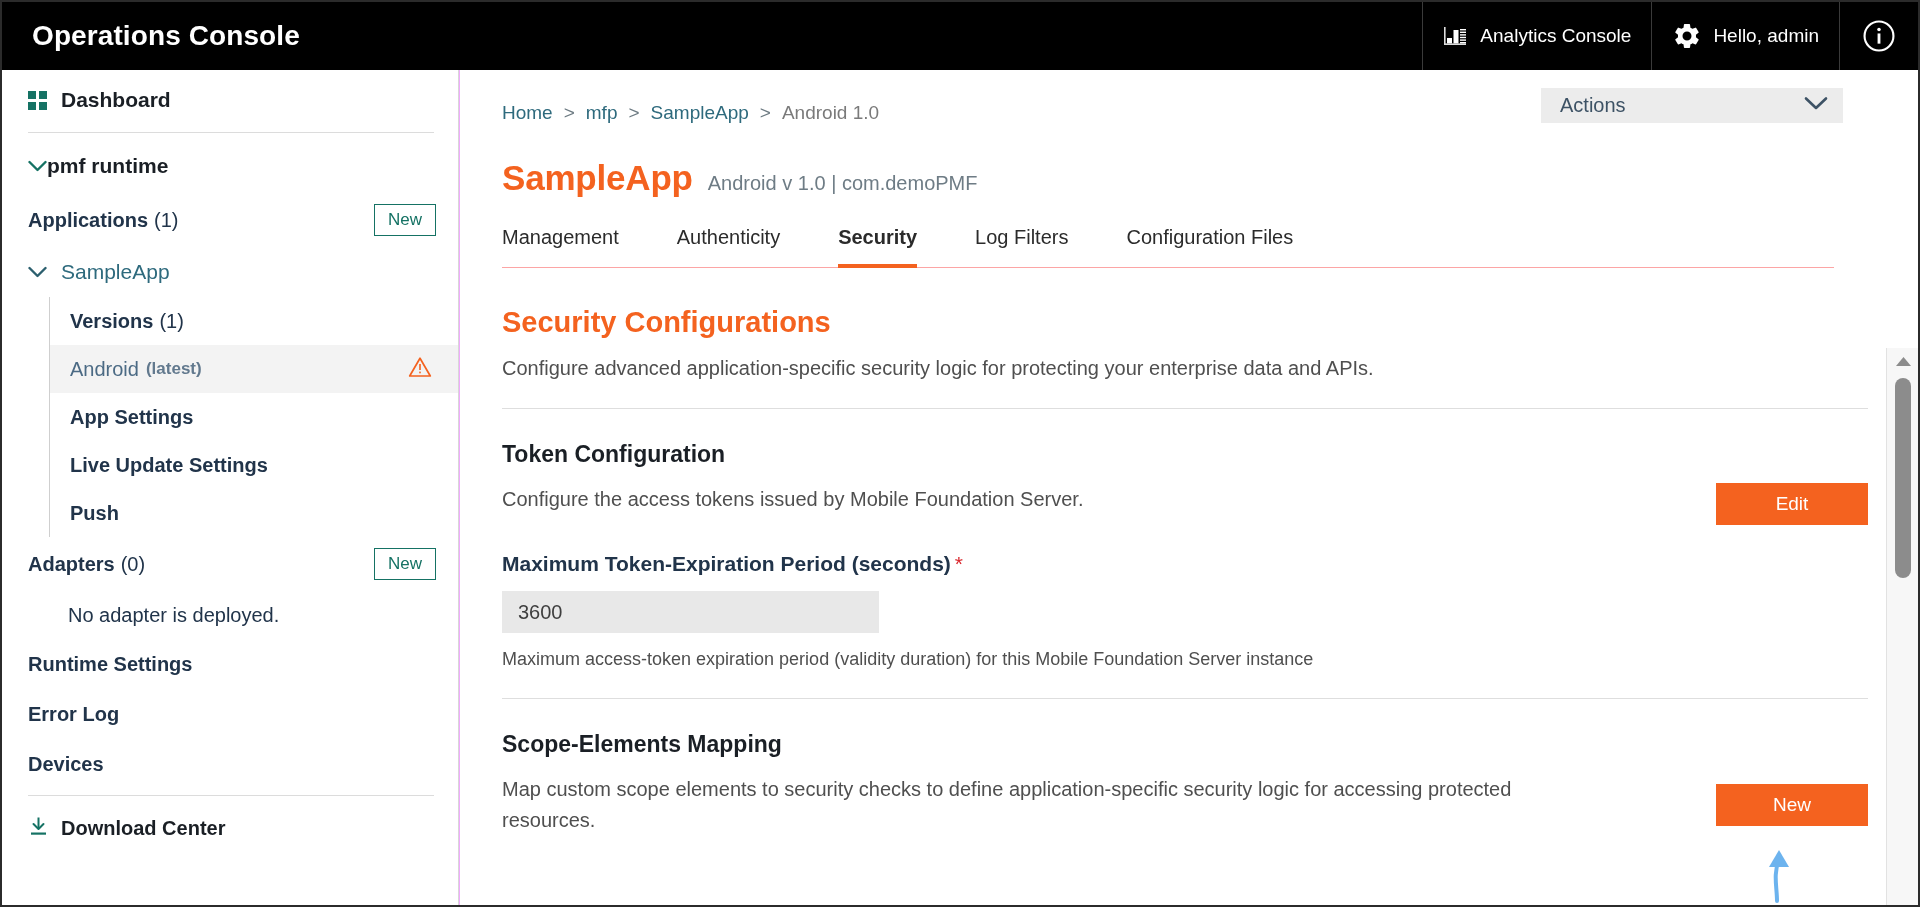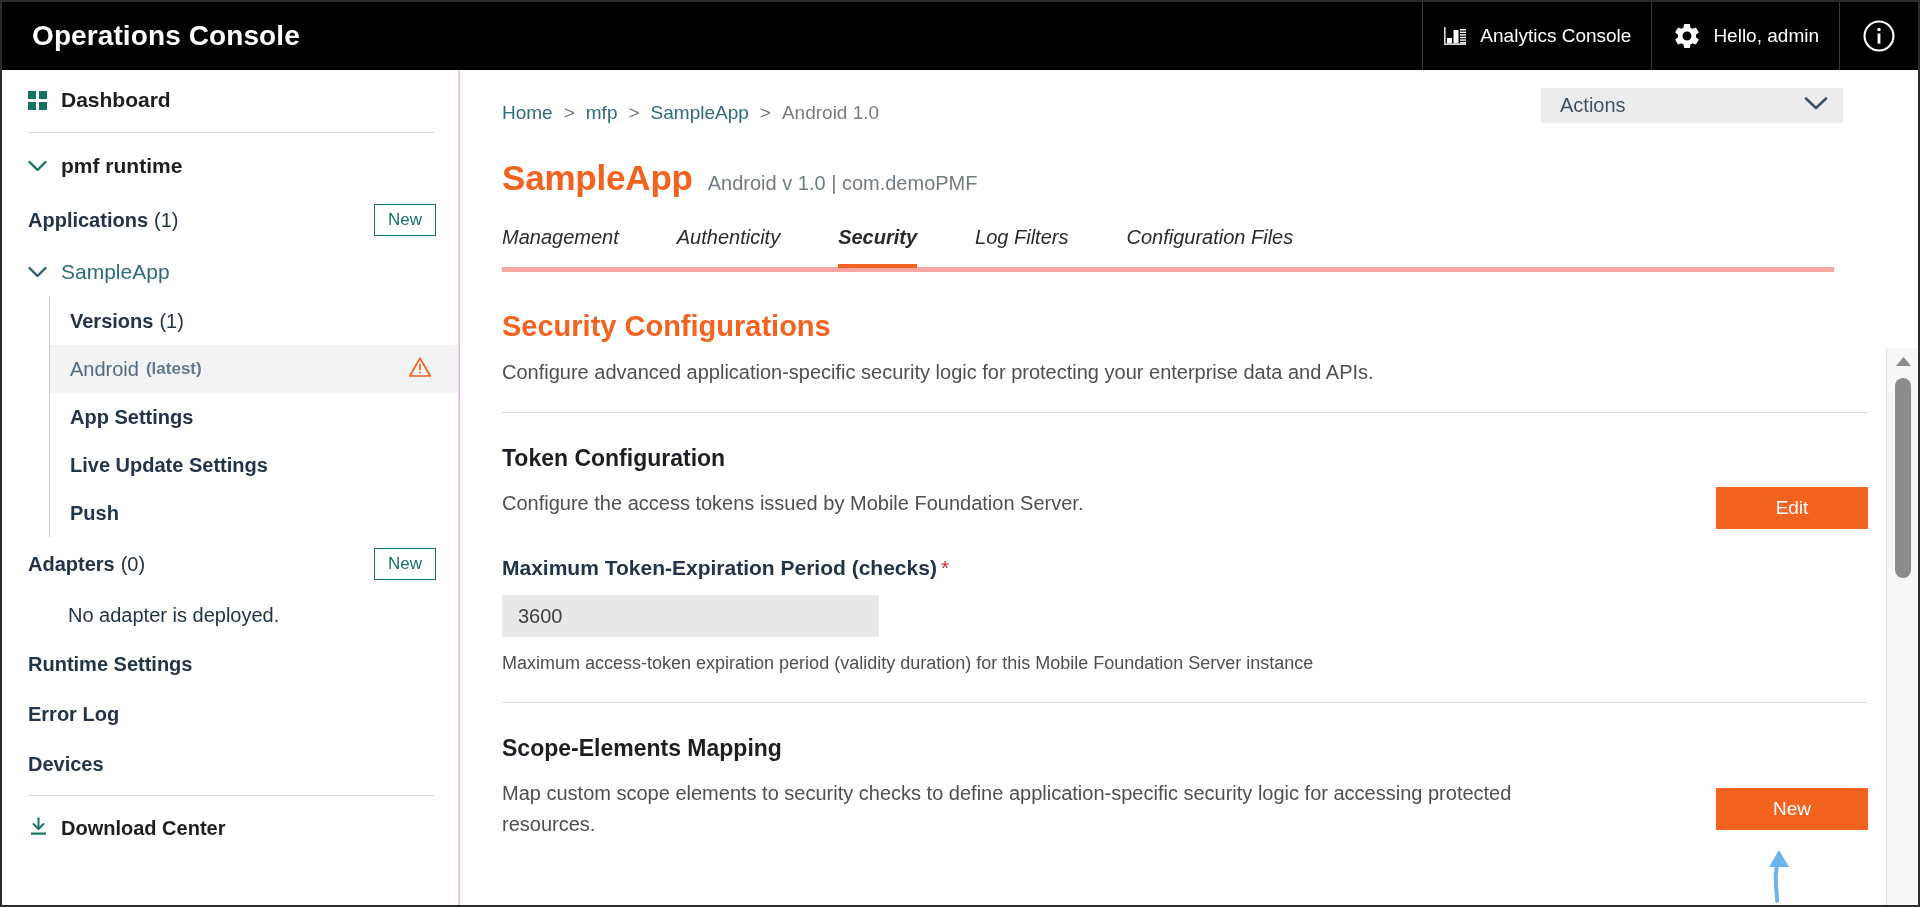--- a/index.html
+++ b/index.html
@@ -79,21 +79,21 @@
   }
   .icon-grid i { background: #157264; display: block; }
   .sb-divider {
     height: 1px; background: #dcdcdc;
     margin: 6px 24px 6px 26px;
   }
   .sb-chevron {
     width: 19px; height: 19px; flex: 0 0 19px;
     display: flex; align-items: center; justify-content: center;
   }
-  .sb-runtime { gap: 14px; height: 54px; }
+  .sb-runtime { height: 54px; }
   .sb-runtime .label { font-size: 21px; font-weight: 700; color: #1a1f25; }
 
   .sb-section {
     display: flex; align-items: center;
     height: 54px; padding: 0 22px 0 26px;
   }
   .sb-section .label {
     font-size: 20px; font-weight: 700; color: #21344a;
   }
   .sb-section .count {
@@ -192,22 +192,21 @@
     letter-spacing: -.2px; white-space: nowrap;
   }
   .app-meta {
     font-size: 20px; color: #6e7c85; margin-left: 15px; white-space: nowrap;
   }
 
   .tabs {
     display: flex; align-items: flex-end;
     margin: 28px 0 0 42px;
     width: 1332px;
-    border-bottom: 5px solid #fca5a5;
-    font-style: italic;
+    border-bottom: 1px solid #fca5a5;
   }
   .tab {
     font-size: 20px; color: #2b2b2b;
     padding: 0 0 15px 0;
     margin-right: 58px;
     cursor: pointer;
     white-space: nowrap;
     border-bottom: 4px solid transparent;
     margin-bottom: -1px;
   }
@@ -492,21 +491,21 @@
 
       <div class="sec-title">Security Configurations</div>
       <div class="sec-desc">Configure advanced application-specific security logic for protecting your enterprise data and APIs.</div>
       <div class="hr"></div>
 
       <div class="block">
         <div class="block-title">Token Configuration</div>
         <div class="block-desc">Configure the access tokens issued by Mobile Foundation Server.</div>
 
         <div class="field-label">
-          <span>Maximum Token-Expiration Period (checks)</span><span class="req">*</span>
+          <span>Maximum Token-Expiration Period (seconds)</span><span class="req">*</span>
         </div>
         <input class="field-input" type="text" readonly="" value="3600" style="">
         <div class="field-help">Maximum access-token expiration period (validity duration) for this Mobile Foundation Server instance</div>
 
         <button class="btn-orange btn-edit">Edit</button>
       </div>
 
       <div class="hr"></div>
 
       <div class="block">

